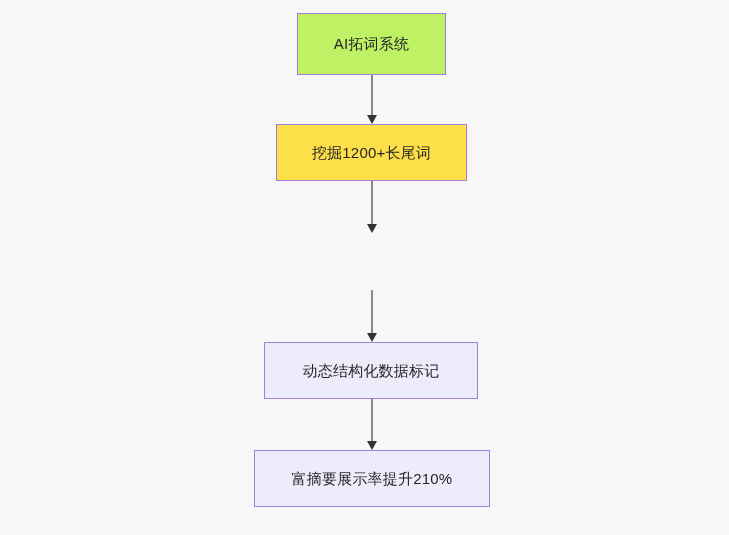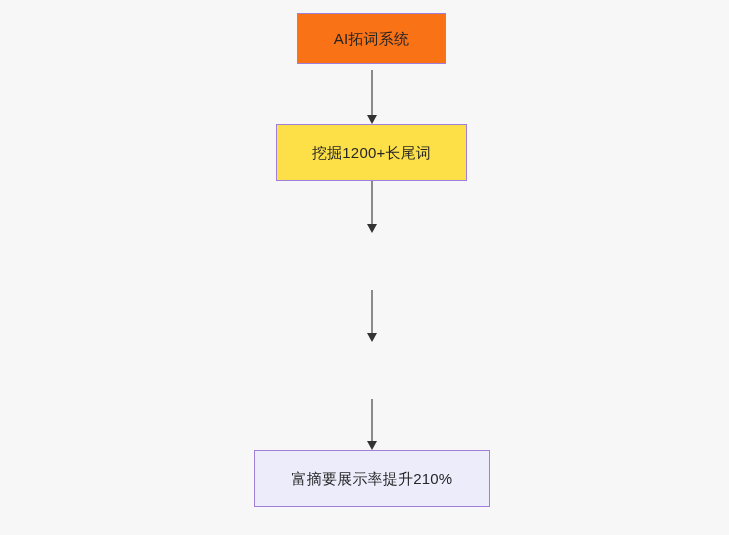--- a/index.html
+++ b/index.html
@@ -73,23 +73,26 @@
   </div>
   <div class="edge" style="left: 371px; top: 290px; width: 2px; height: 52px;">
     <div class="edge-line" style="height: 44px; background: rgb(136, 138, 140);"></div>
     <div class="arrow-head" style="top: 43px; border-top-color: rgb(51, 51, 51);"></div>
   </div>
   <div class="edge" style="left: 371px; top: 399px; width: 2px; height: 51px;">
     <div class="edge-line" style="height: 43px; background: rgb(136, 138, 140);"></div>
     <div class="arrow-head" style="top: 42px; border-top-color: rgb(51, 51, 51);"></div>
   </div>
 
-  <div class="node" style="left: 297px; top: 13px; width: 149px; height: 51px; background: #f97316; border-color: rgb(159, 127, 217); color: rgb(37, 37, 38);">
+  <div class="node" style="left: 297px; top: 13px; width: 149px; height: 62px; background: #bef264; border-color: rgb(159, 127, 217); color: rgb(37, 37, 38);">
     <span class="node-label">AI拓词系统</span>
   </div>
   <div class="node" style="left: 276px; top: 124px; width: 191px; height: 57px; background: #fde047; border-color: rgb(159, 127, 217); color: rgb(37, 37, 38);">
     <span class="node-label">挖掘1200+长尾词</span>
+  </div>
+  <div class="node" style="left: 264px; top: 342px; width: 214px; height: 57px; background: rgb(236, 236, 251); border-color: rgb(159, 127, 217); color: rgb(37, 37, 38);">
+    <span class="node-label">动态结构化数据标记</span>
   </div>
   <div class="node" style="left: 254px; top: 450px; width: 236px; height: 57px; background: rgb(236, 236, 251); border-color: rgb(159, 127, 217); color: rgb(37, 37, 38);">
     <span class="node-label">富摘要展示率提升210%</span>
   </div>
 
 </div>
 
 </body></html>

